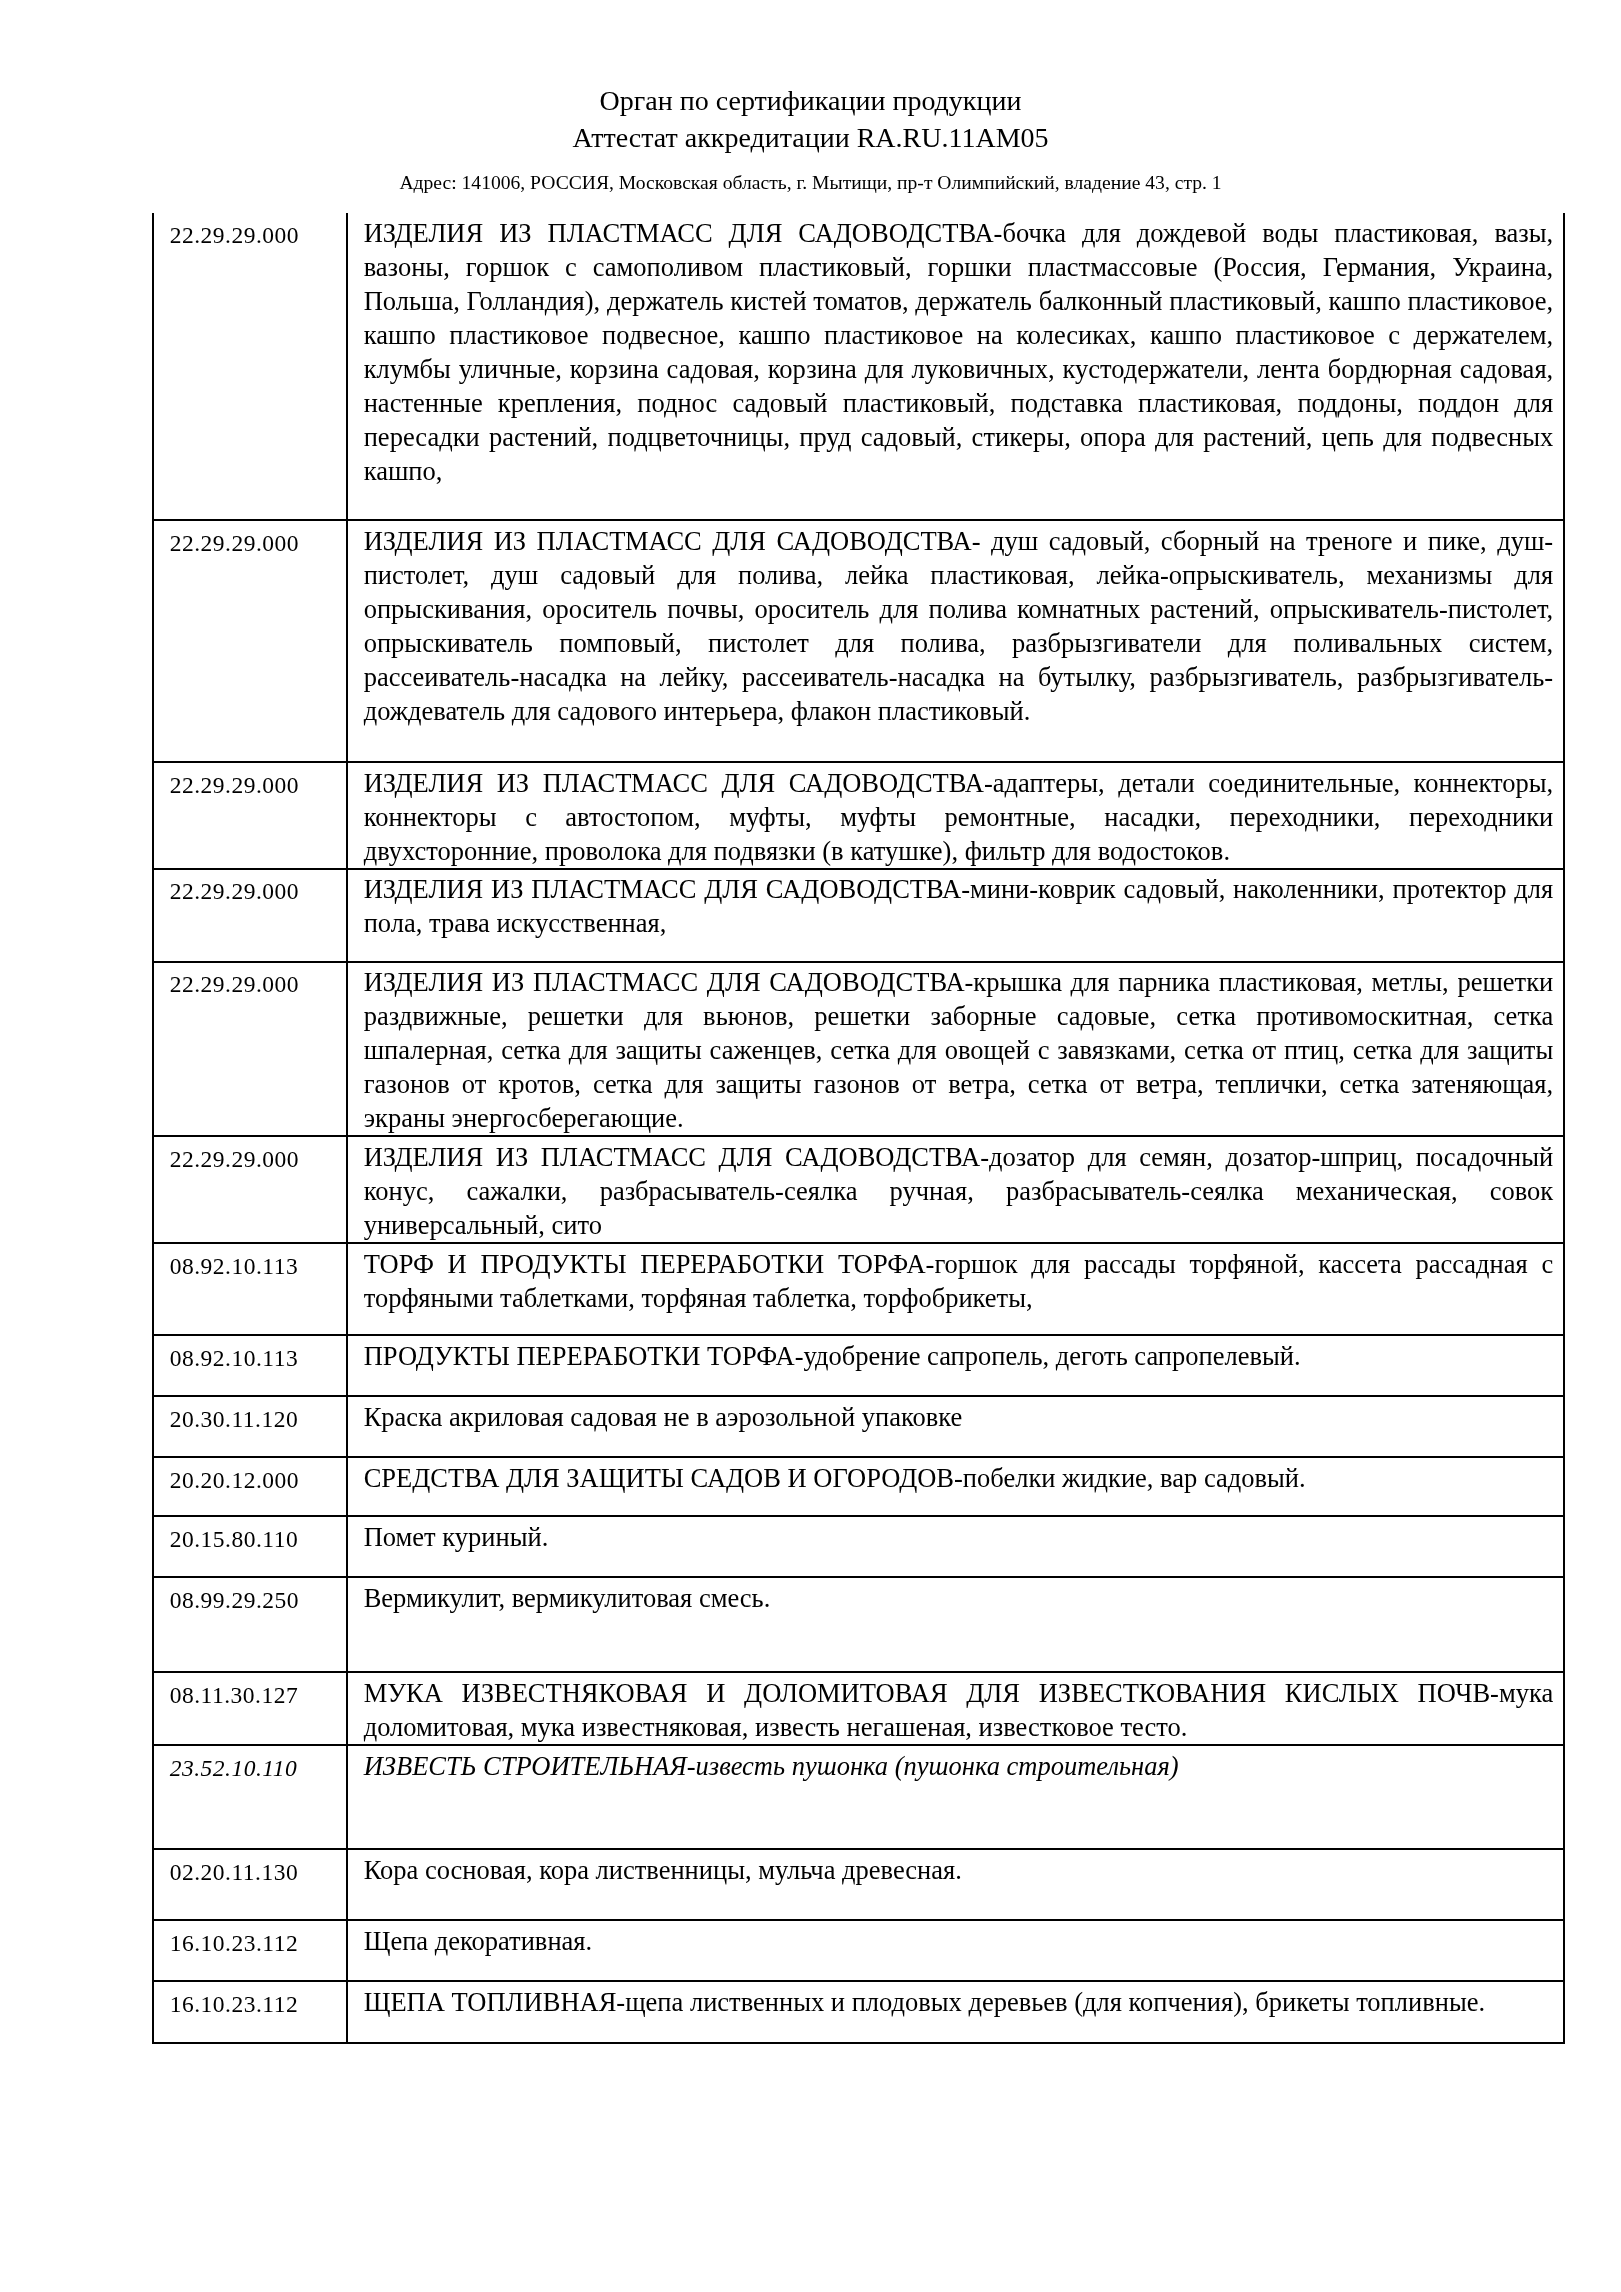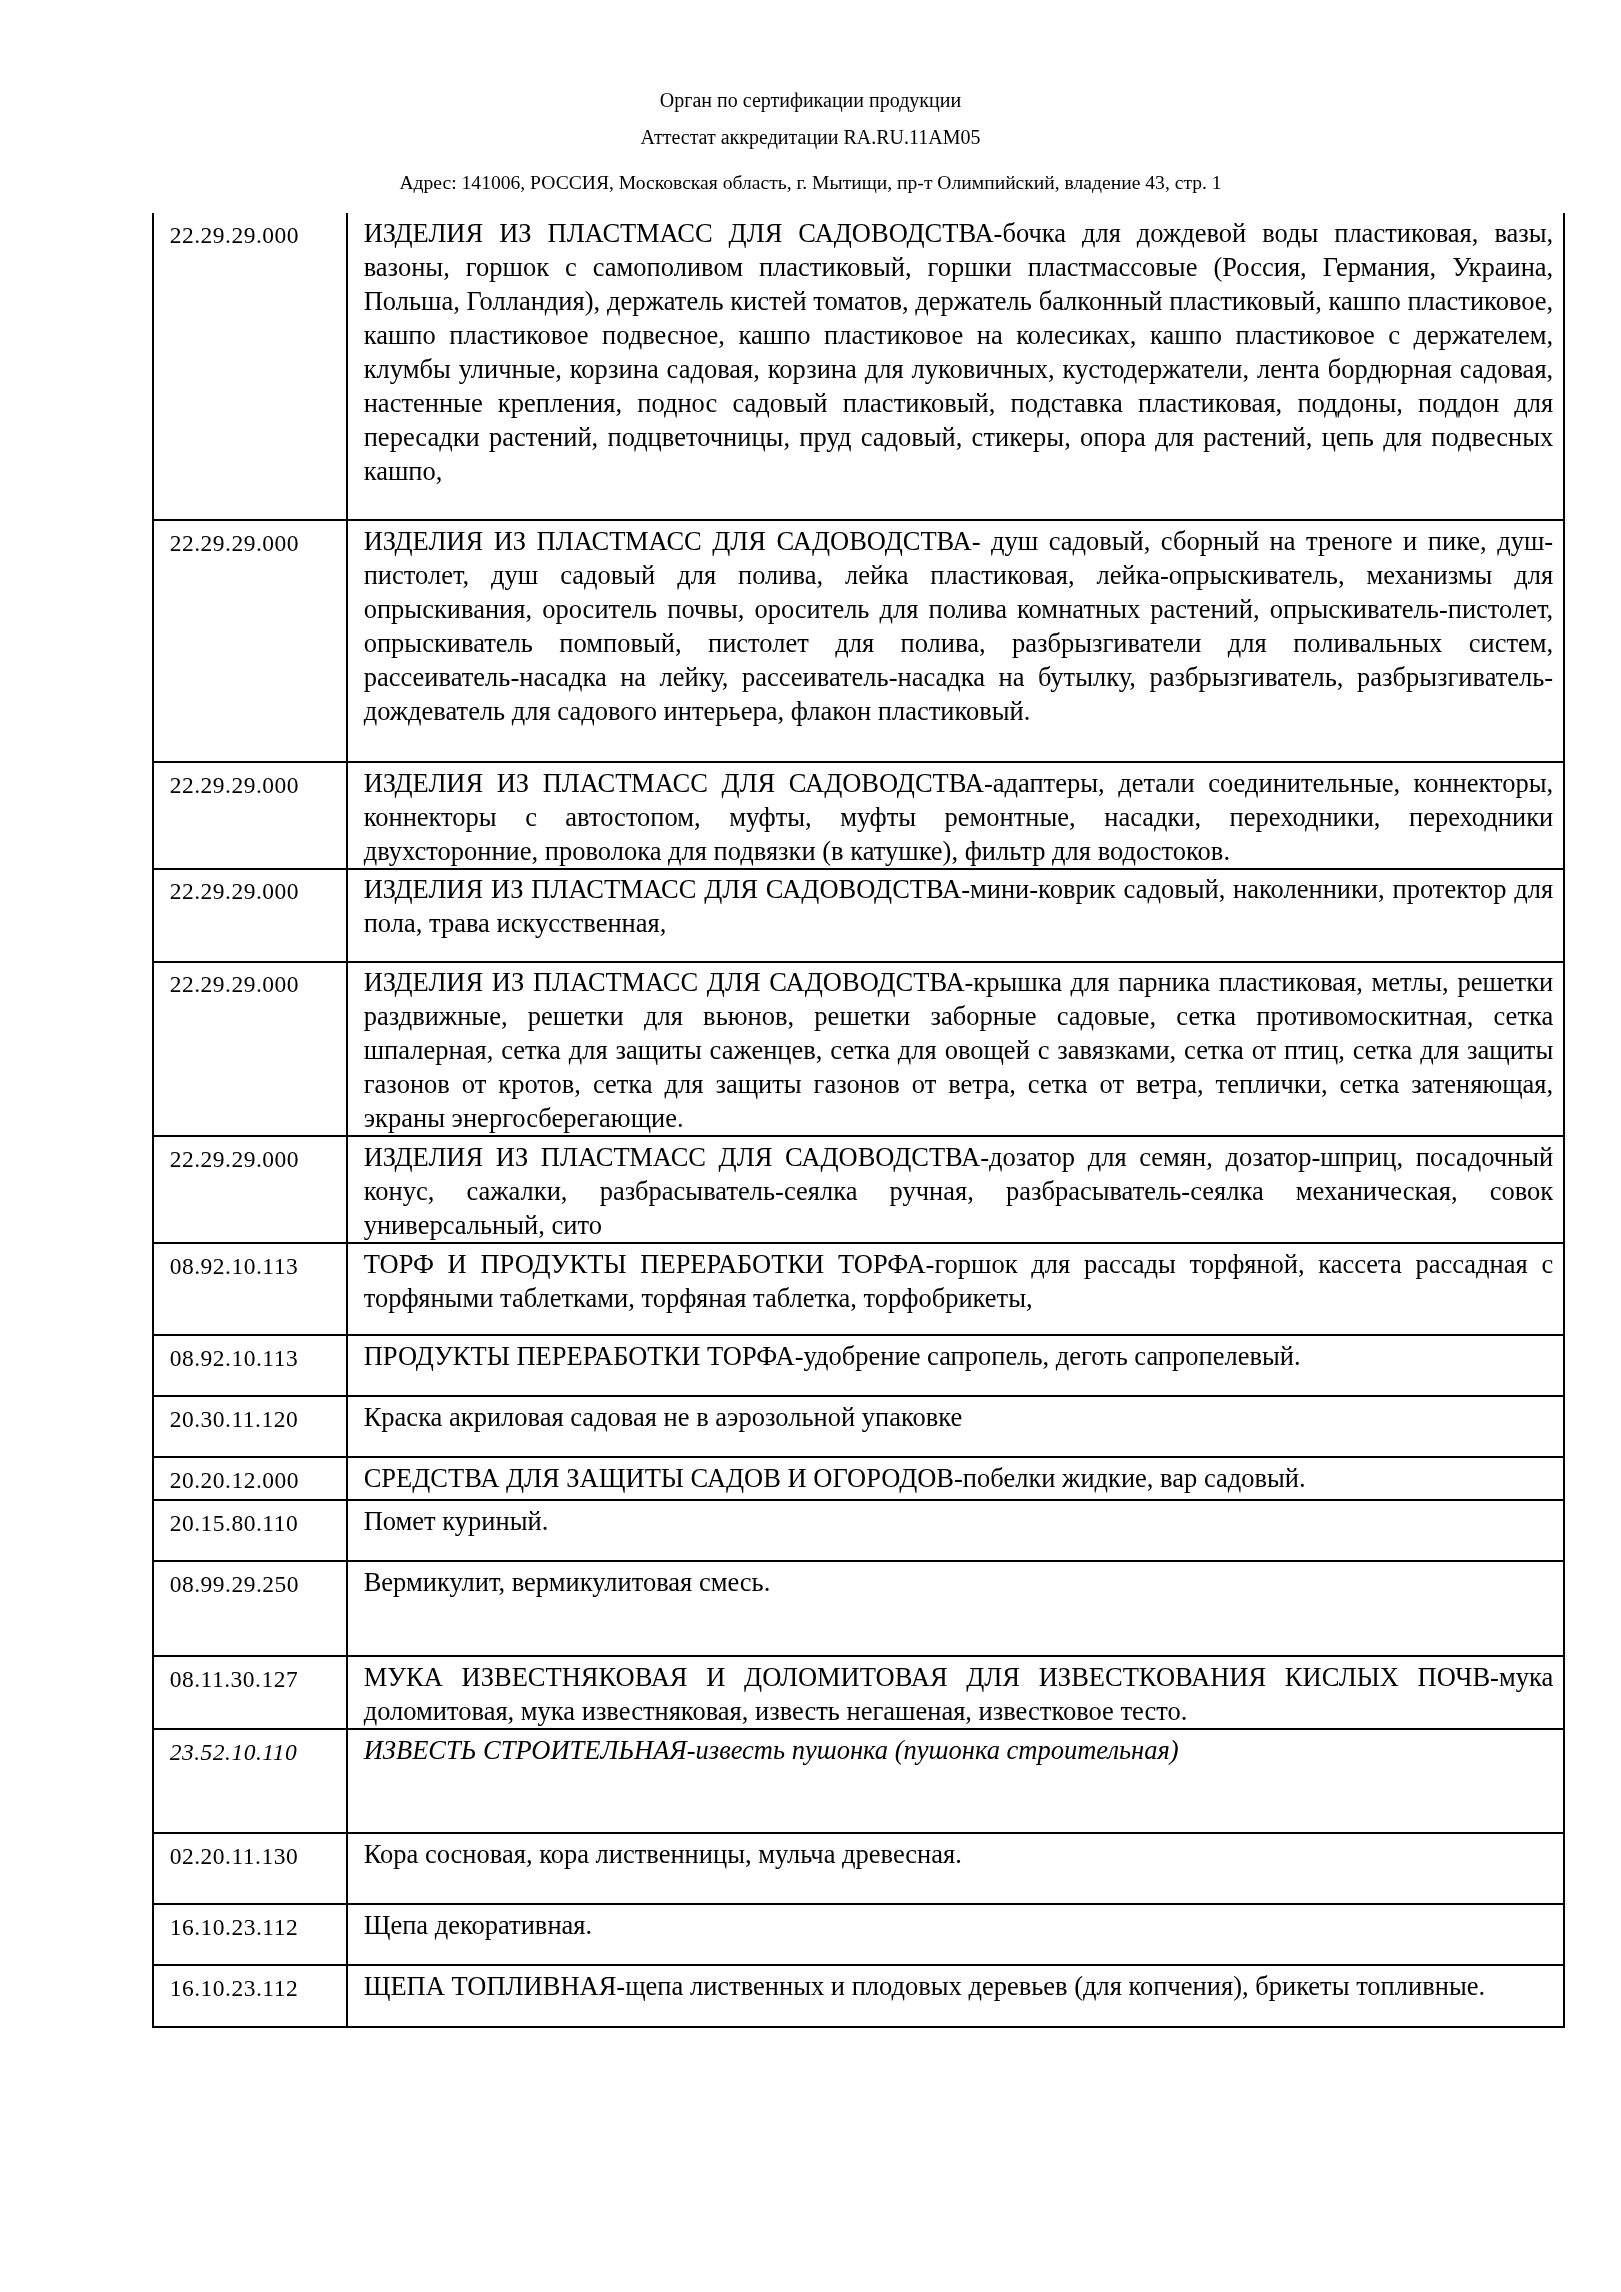--- a/index.html
+++ b/index.html
@@ -11,21 +11,21 @@
     font-family: "Liberation Serif", "DejaVu Serif", serif;
     color: #000000;
     overflow: hidden;
   }
   .doc-header {
     margin-top: 82px;
     text-align: center;
     width: 1621px;
   }
   .doc-header .title-line {
-    font-size: 20px;
+    font-size: 28px;
     line-height: 37px;
     font-weight: normal;
   }
   .doc-header .address-line {
     font-size: 19.6px;
     line-height: 29px;
     margin-top: 12px;
   }
   table.products {
     margin-top: 15.7px;
@@ -59,21 +59,21 @@
   
   tr:nth-child(1)  { height: 307px; }
   tr:nth-child(2)  { height: 242px; }
   tr:nth-child(3)  { height: 100px; }
   tr:nth-child(4)  { height: 93px;  }
   tr:nth-child(5)  { height: 169px; }
   tr:nth-child(6)  { height: 102px; }
   tr:nth-child(7)  { height: 92px;  }
   tr:nth-child(8)  { height: 61px;  }
   tr:nth-child(9)  { height: 61px;  }
-  tr:nth-child(10) { height: 43px;  }
+  tr:nth-child(10) { height: 59px;  }
   tr:nth-child(11) { height: 61px;  }
   tr:nth-child(12) { height: 95px;  }
   tr:nth-child(13) { height: 56px;  }
   tr:nth-child(14) { height: 104px; font-style: italic; }
   tr:nth-child(15) { height: 71px;  }
   tr:nth-child(16) { height: 61px;  }
   tr:nth-child(17) { height: 62px;  }
   tr:nth-child(18) { height: 69px;  }
 </style>
 </head>

